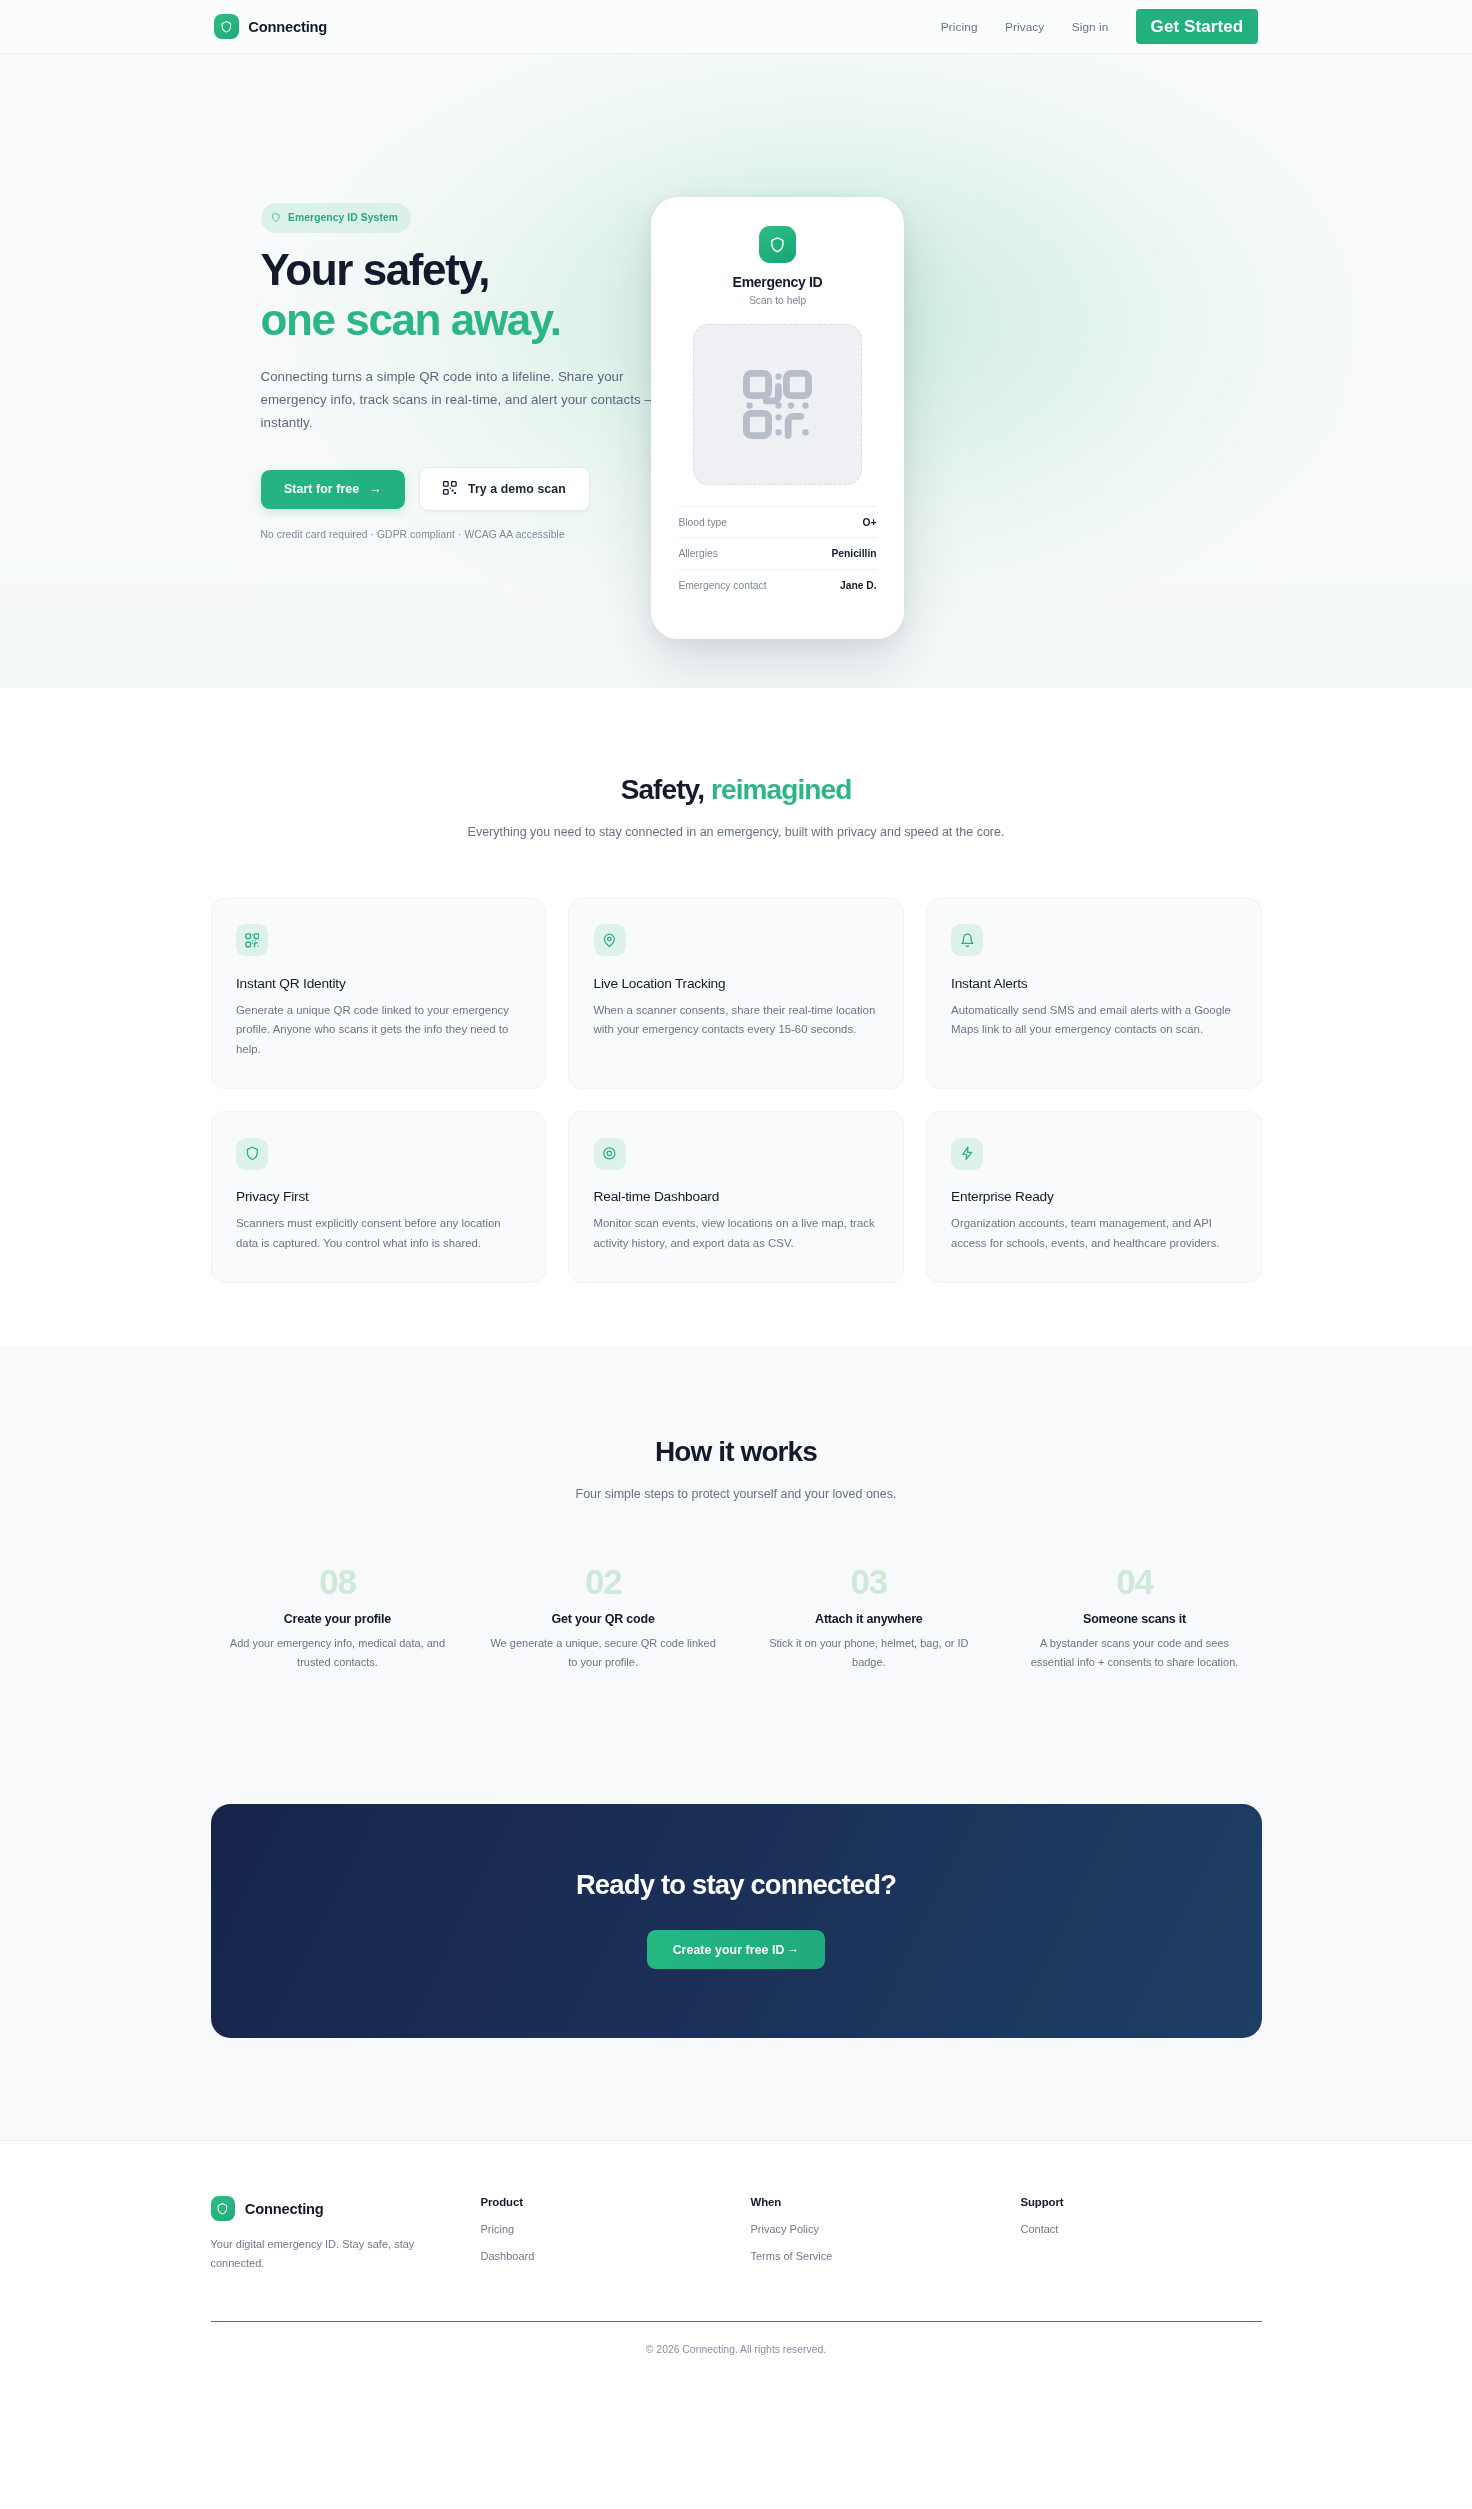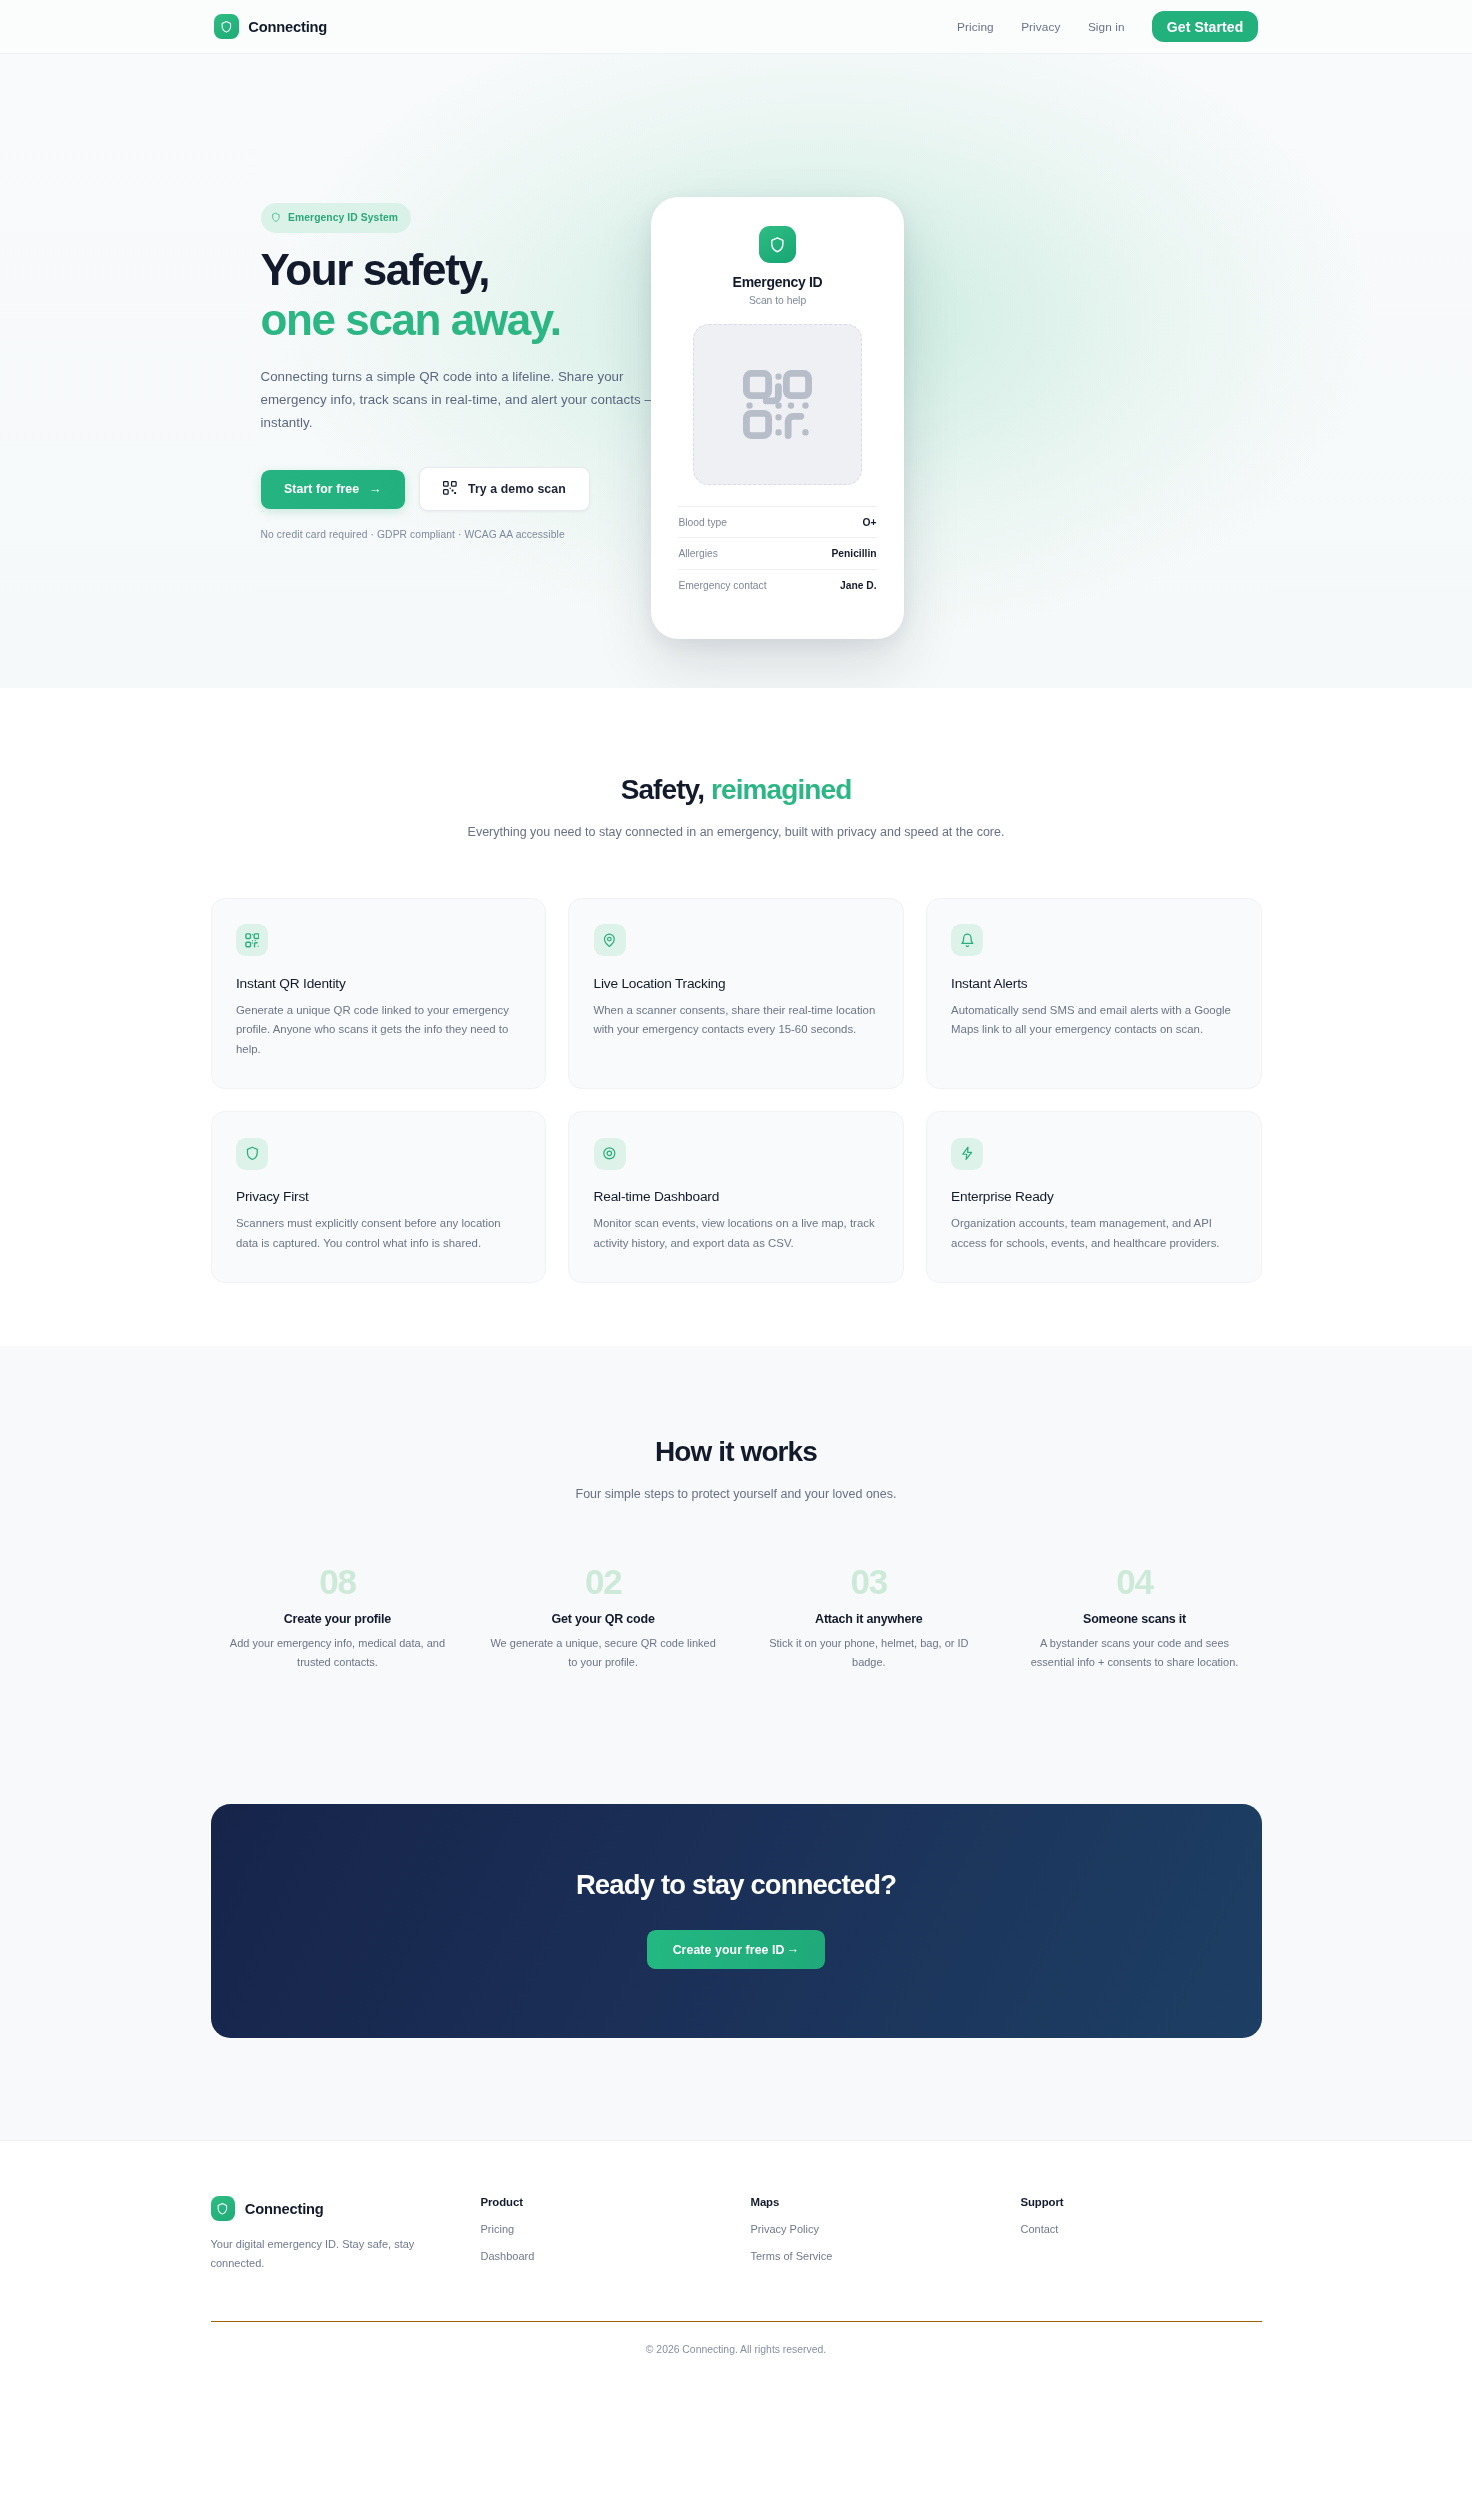--- a/index.html
+++ b/index.html
@@ -35,24 +35,24 @@
   .brand-name {
     font-size: 14.7px; font-weight: 700; color: #111a2b; letter-spacing: -0.2px;
   }
   .nav-right { display: flex; align-items: center; gap: 27.4px; }
   .nav-link {
     font-size: 11.8px; color: #69738a; text-decoration: none; letter-spacing: 0.1px;
   }
   .btn-get-started {
     background: #22b07d;
     color: #ffffff;
-    font-size: 14px;
+    font-size: 17px;
     font-weight: 700;
     padding: 7.8px 14.7px;
-    border-radius: 12px;
+    border-radius: 4px;
     border: none;
     cursor: pointer;
     letter-spacing: 0.1px;
     font-family: inherit;
   }
 
   
   .hero {
     position: relative;
     height: 634px;
@@ -555,21 +555,21 @@
         <p class="foot-tag">Your digital emergency ID. Stay safe, stay connected.</p>
       </div>
 
       <div>
         <div class="foot-col-h">Product</div>
         <a class="foot-link" href="#">Pricing</a>
         <a class="foot-link" href="#">Dashboard</a>
       </div>
 
       <div>
-        <div class="foot-col-h">Maps</div>
+        <div class="foot-col-h">When</div>
         <a class="foot-link" href="#">Privacy Policy</a>
         <a class="foot-link" href="#">Terms of Service</a>
       </div>
 
       <div>
         <div class="foot-col-h">Support</div>
         <a class="foot-link" href="#">Contact</a>
       </div>
 
     </div>

